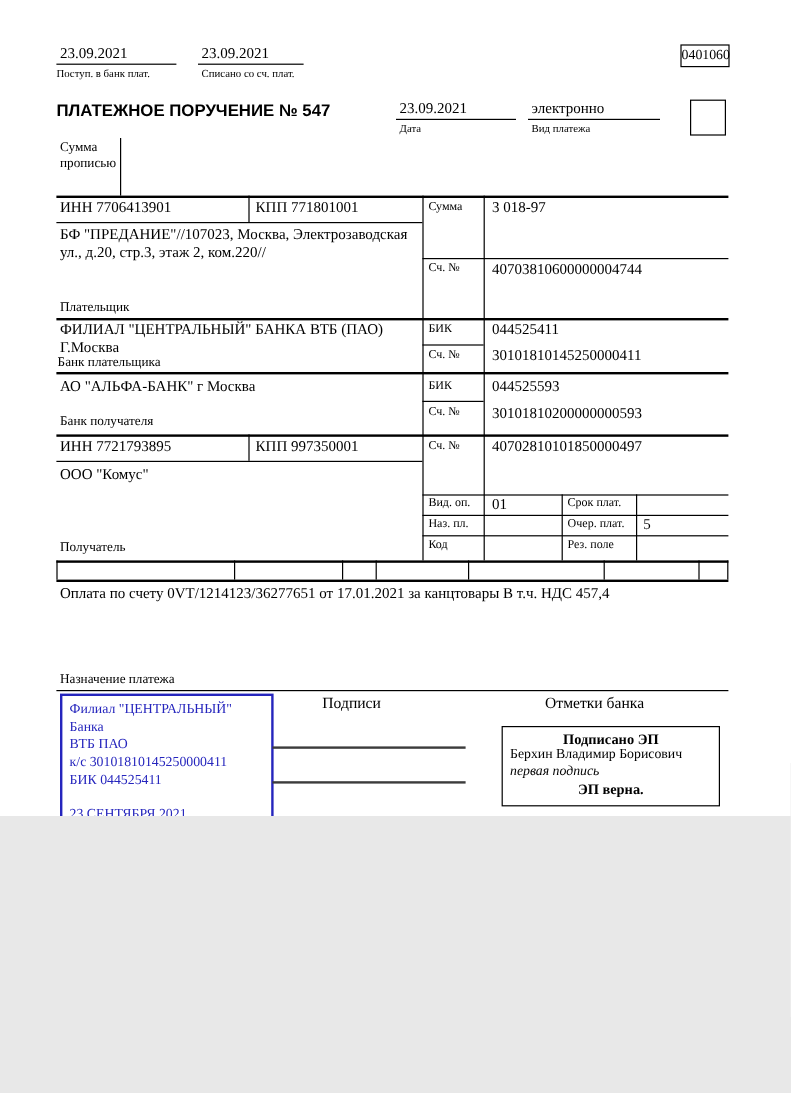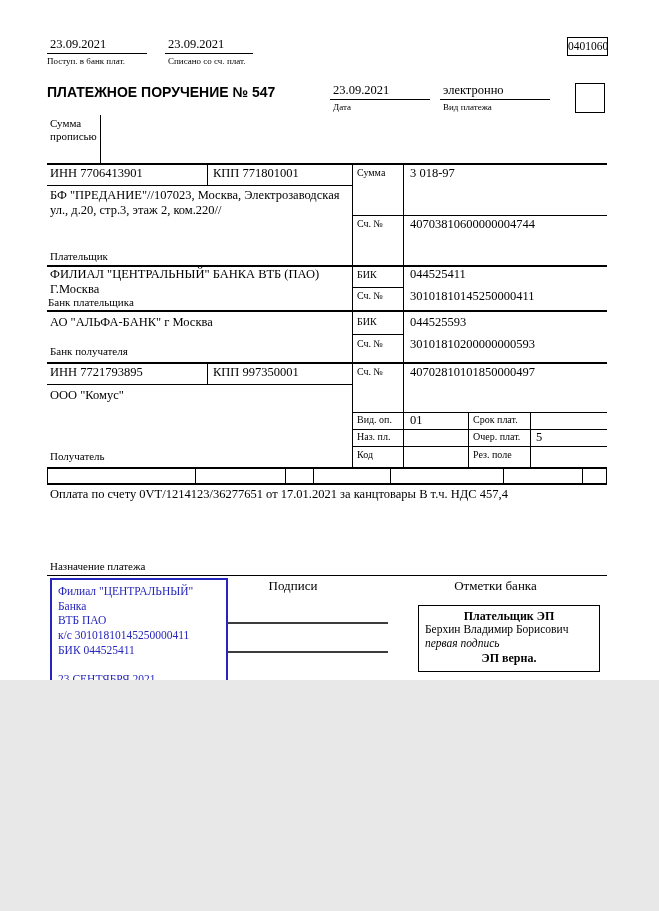--- a/index.html
+++ b/index.html
@@ -149,19 +149,19 @@
     <div style="flex:1;"></div>
     <div>Отметки принят электронно</div>
   </div>
 
   <div class="abs center" style="left:228px;top:578px;width:130px;font-size:13px;">Подписи</div>
   <div class="sig-line" style="left:227px;top:622px;width:161px;"></div>
   <div class="sig-line" style="left:227px;top:651px;width:161px;"></div>
 
   <div class="abs center" style="left:403px;top:578px;width:185px;font-size:13px;">Отметки банка</div>
   <div class="esign-box" style="left:418px;top:605px;width:182px;height:67px;">
-    <div class="b center" style="font-size:12px;">Плательщик ЭП</div>
+    <div class="b center" style="font-size:12px;">Подписано ЭП</div>
     <div>Берхин Владимир Борисович</div>
     <div class="i">первая подпись</div>
     <div class="b center" style="font-size:12px;">ЭП верна.</div>
   </div>
 
 </div>
 
 </body></html>

